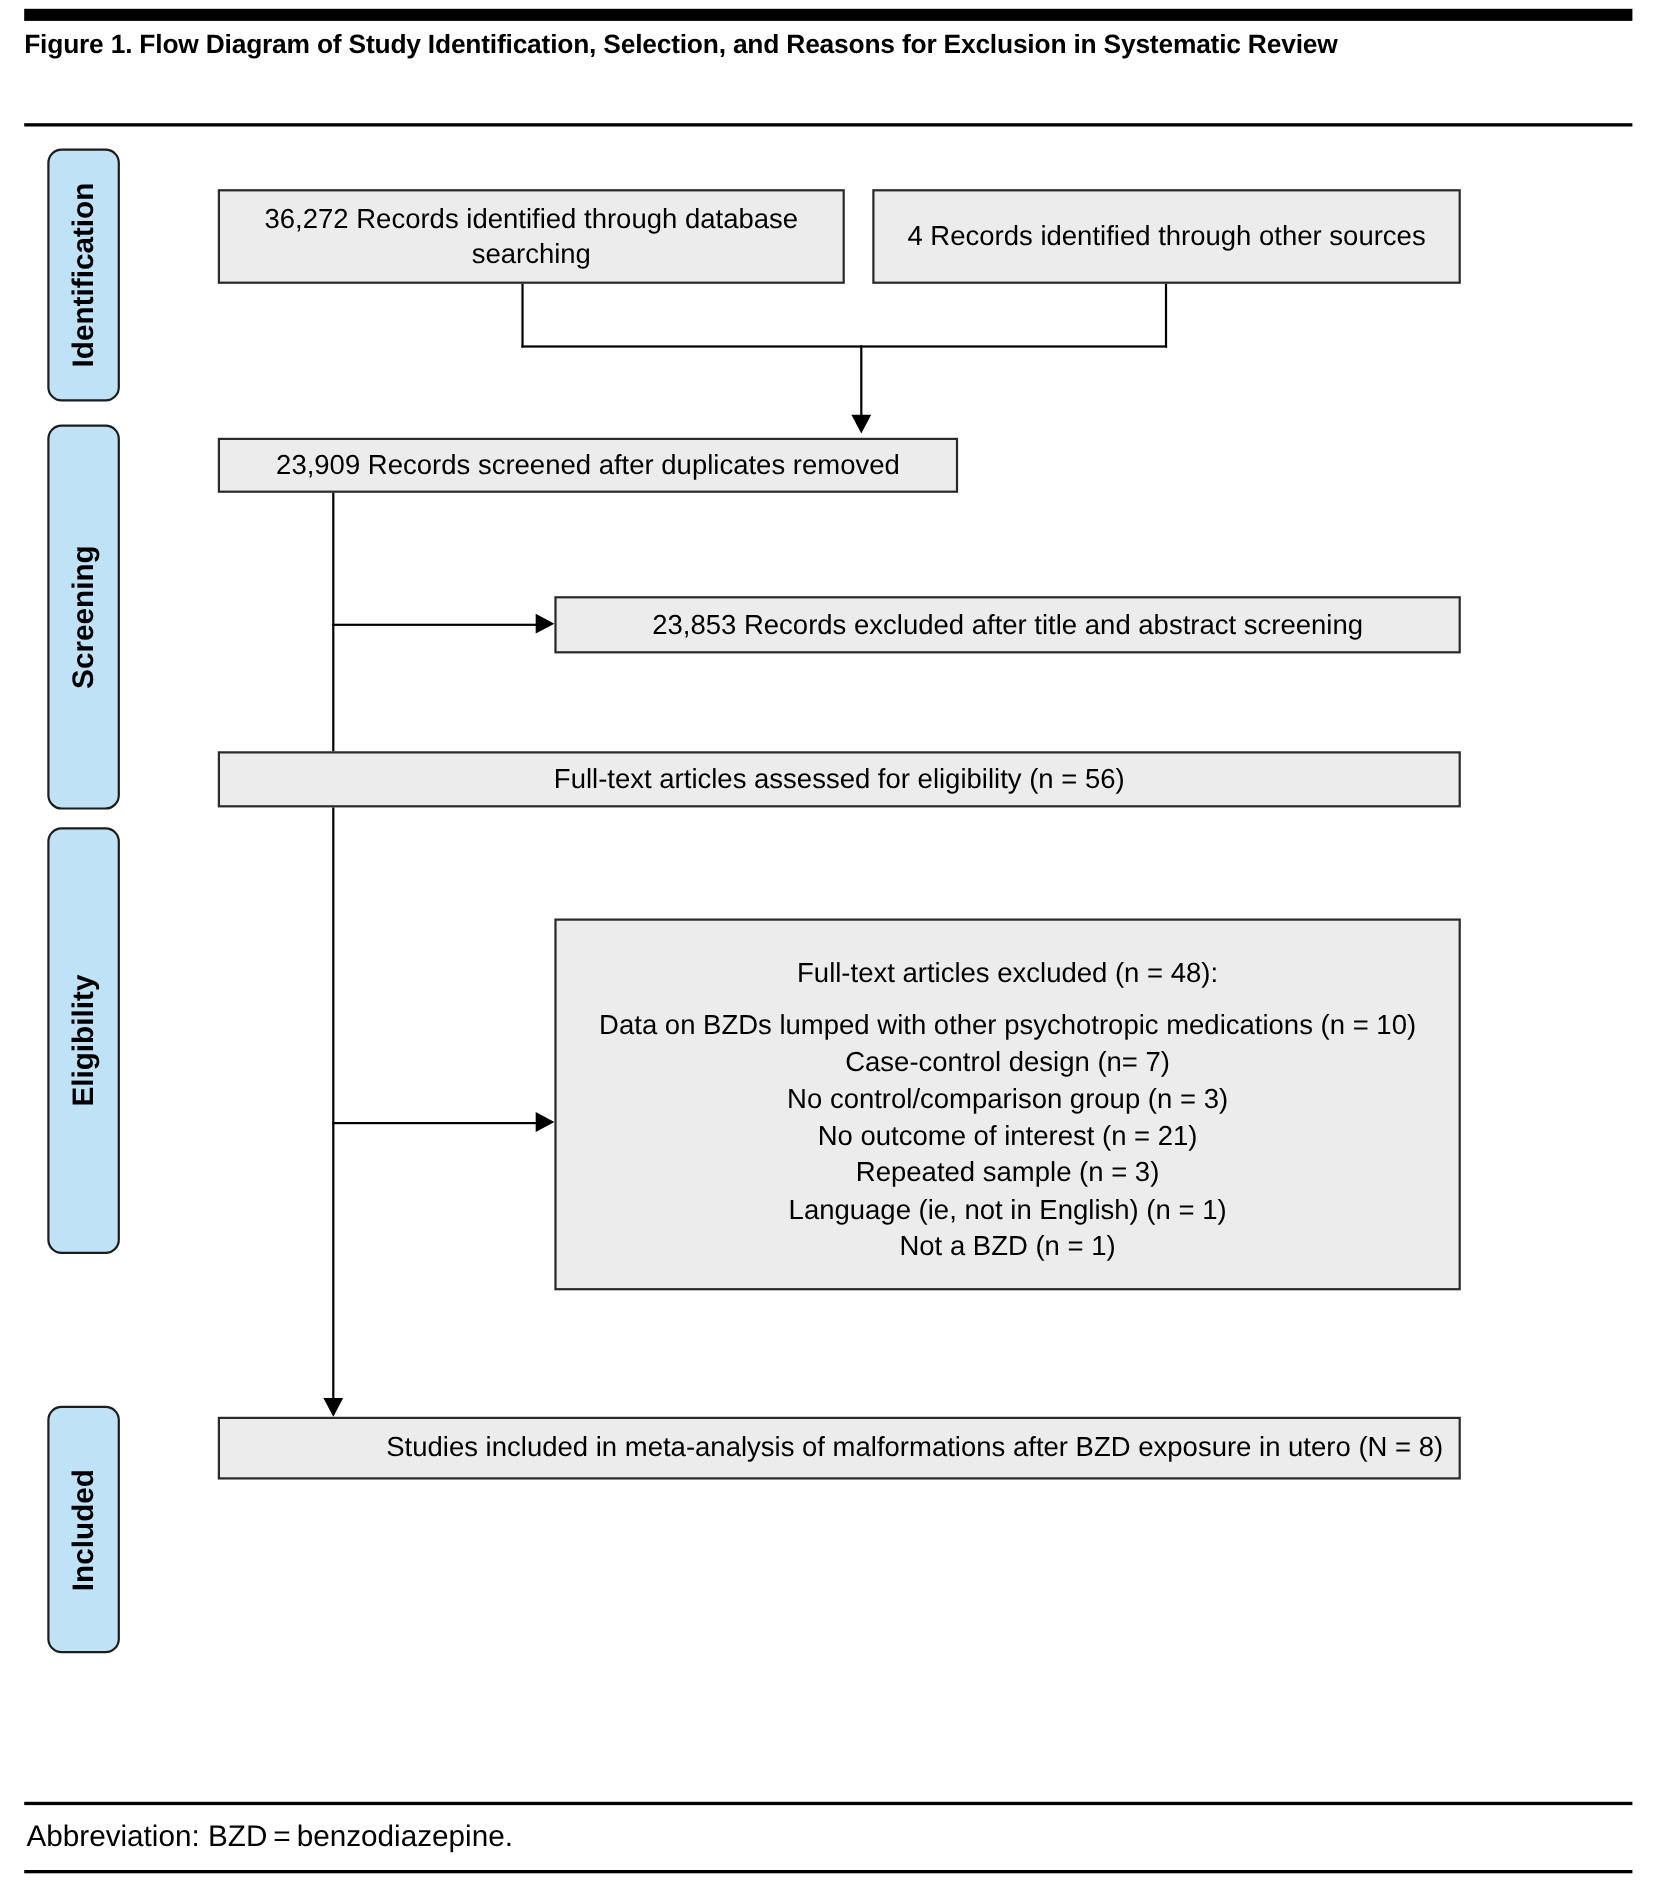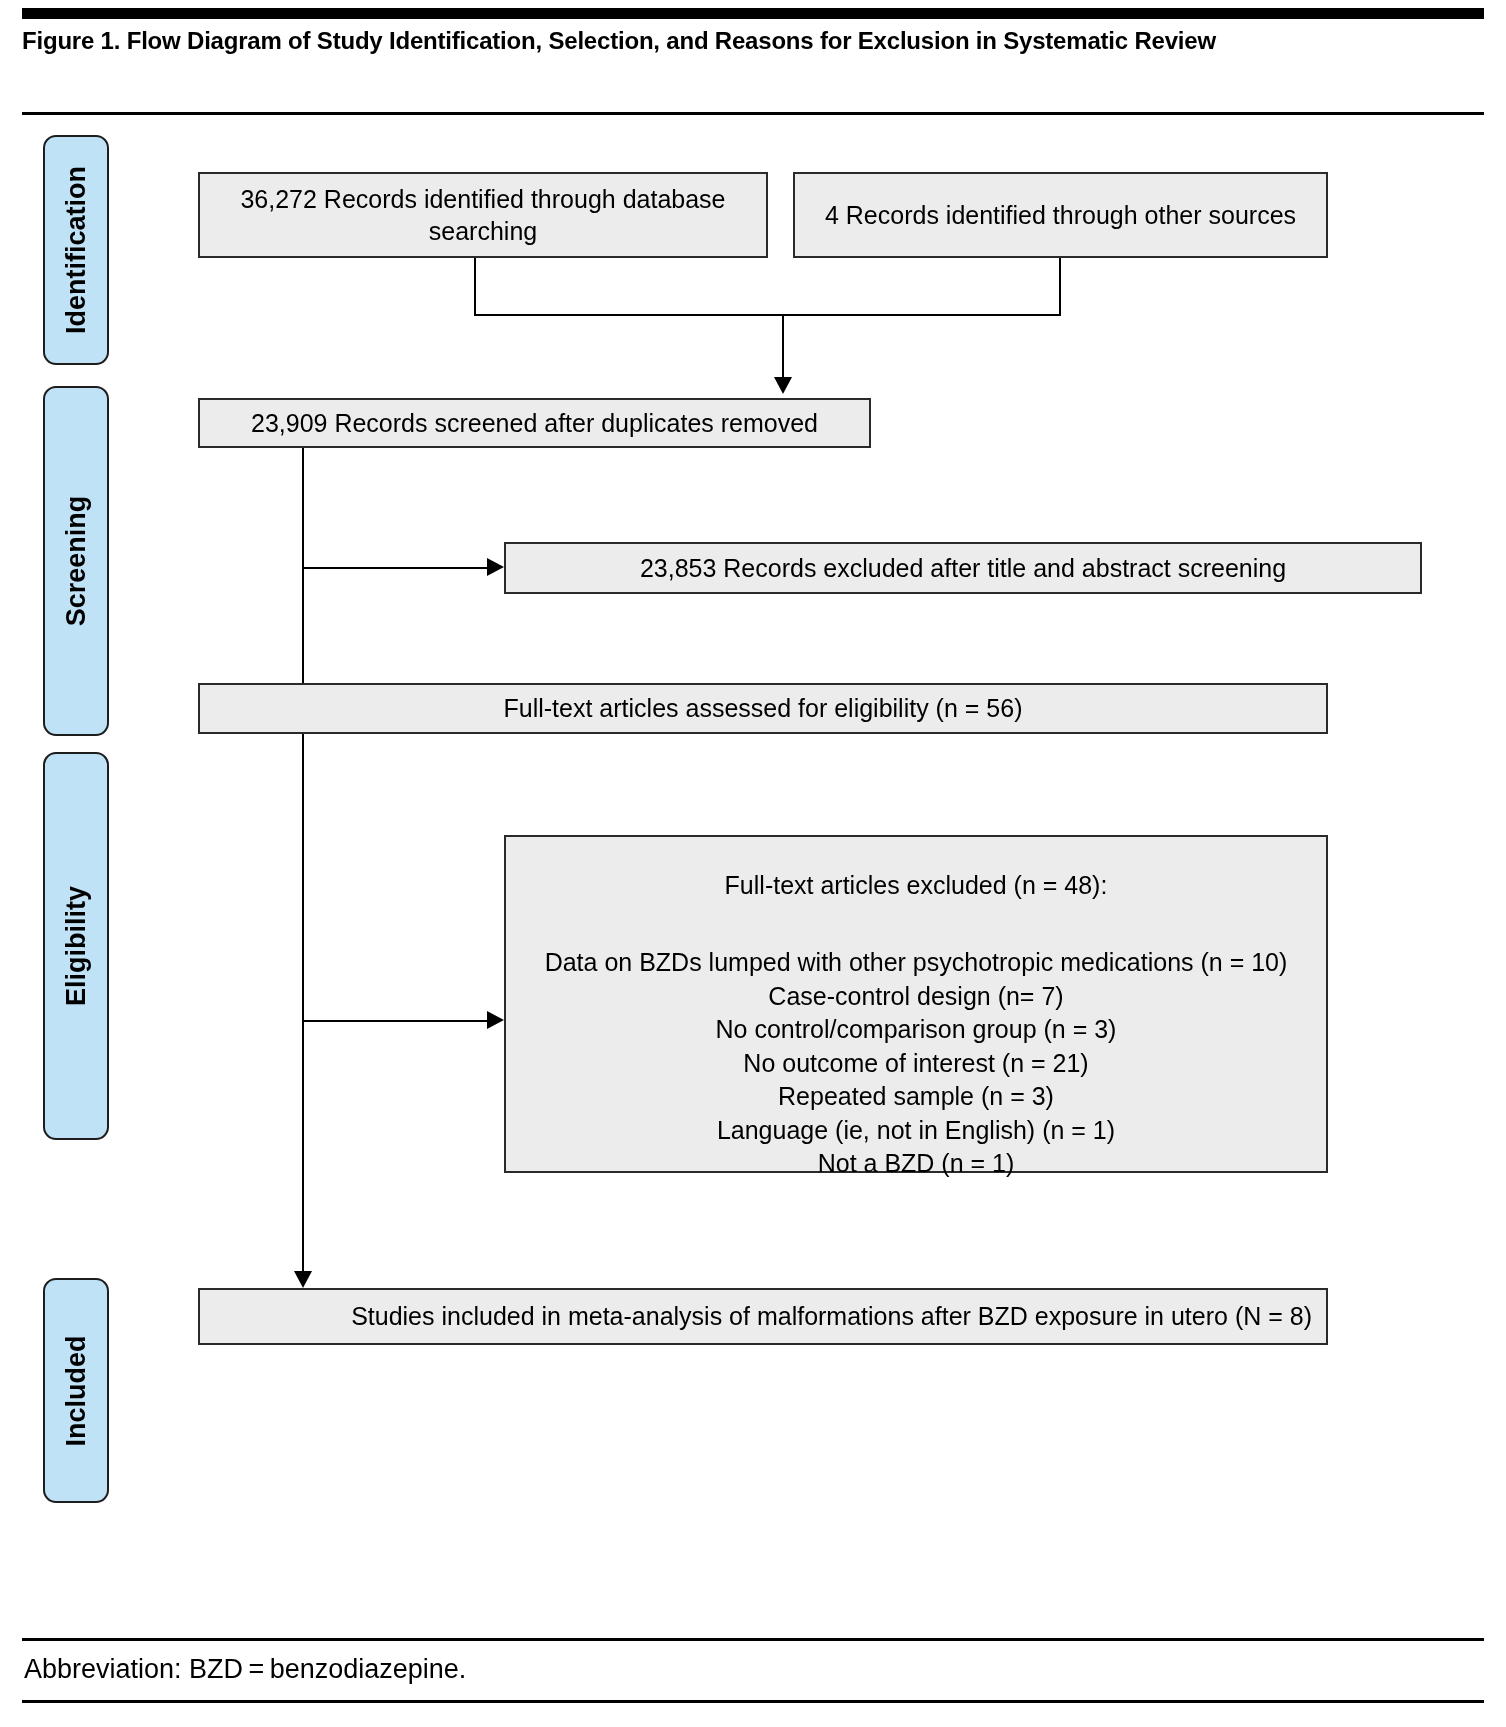--- a/index.html
+++ b/index.html
@@ -94,21 +94,21 @@
     box-sizing: border-box;
     text-align: center;
     font-size: 25px;
     color: #000000;
   }
   .ex-head {
     margin-top: 34px;
     font-size: 25px;
   }
   .ex-list {
-    margin-top: 46px;
+    margin-top: 16px;
     line-height: 1.34;
   }
   .ex-list div { white-space: nowrap; }
 
   
   .ln {
     position: absolute;
     background: #000000;
   }
   .ln.v { width: 2.4px; }
@@ -192,21 +192,21 @@
   <div class="fbox" style="left:198px; top:398px; width:673px; height:50px;justify-content:center;">
     <span class="inner">23,909 Records screened after duplicates removed</span>
   </div>
 
   <div class="ln v" style="left:302px; top:448px; height:838px;"></div>
   <div class="arrow-down" style="left:293.5px; top:1271px;"></div>
 
   <div class="ln h" style="left:302px; top:567px; width:186px;"></div>
   <div class="arrow-right" style="left:487px; top:558px;"></div>
 
-  <div class="fbox" style="left:504px; top:542px; width:918px; height:52px;">
+  <div class="fbox" style="left:504px; top:542px; width:824px; height:52px;">
     <span class="inner">23,853 Records excluded after title and abstract screening</span>
   </div>
 
   <div class="fbox" style="left:198px; top:683px; width:1130px; height:51px;">
     <span class="inner">Full-text articles assessed for eligibility (n = 56)</span>
   </div>
 
   <div class="ln h" style="left:302px; top:1020px; width:186px;"></div>
   <div class="arrow-right" style="left:487px; top:1011px;"></div>
 

